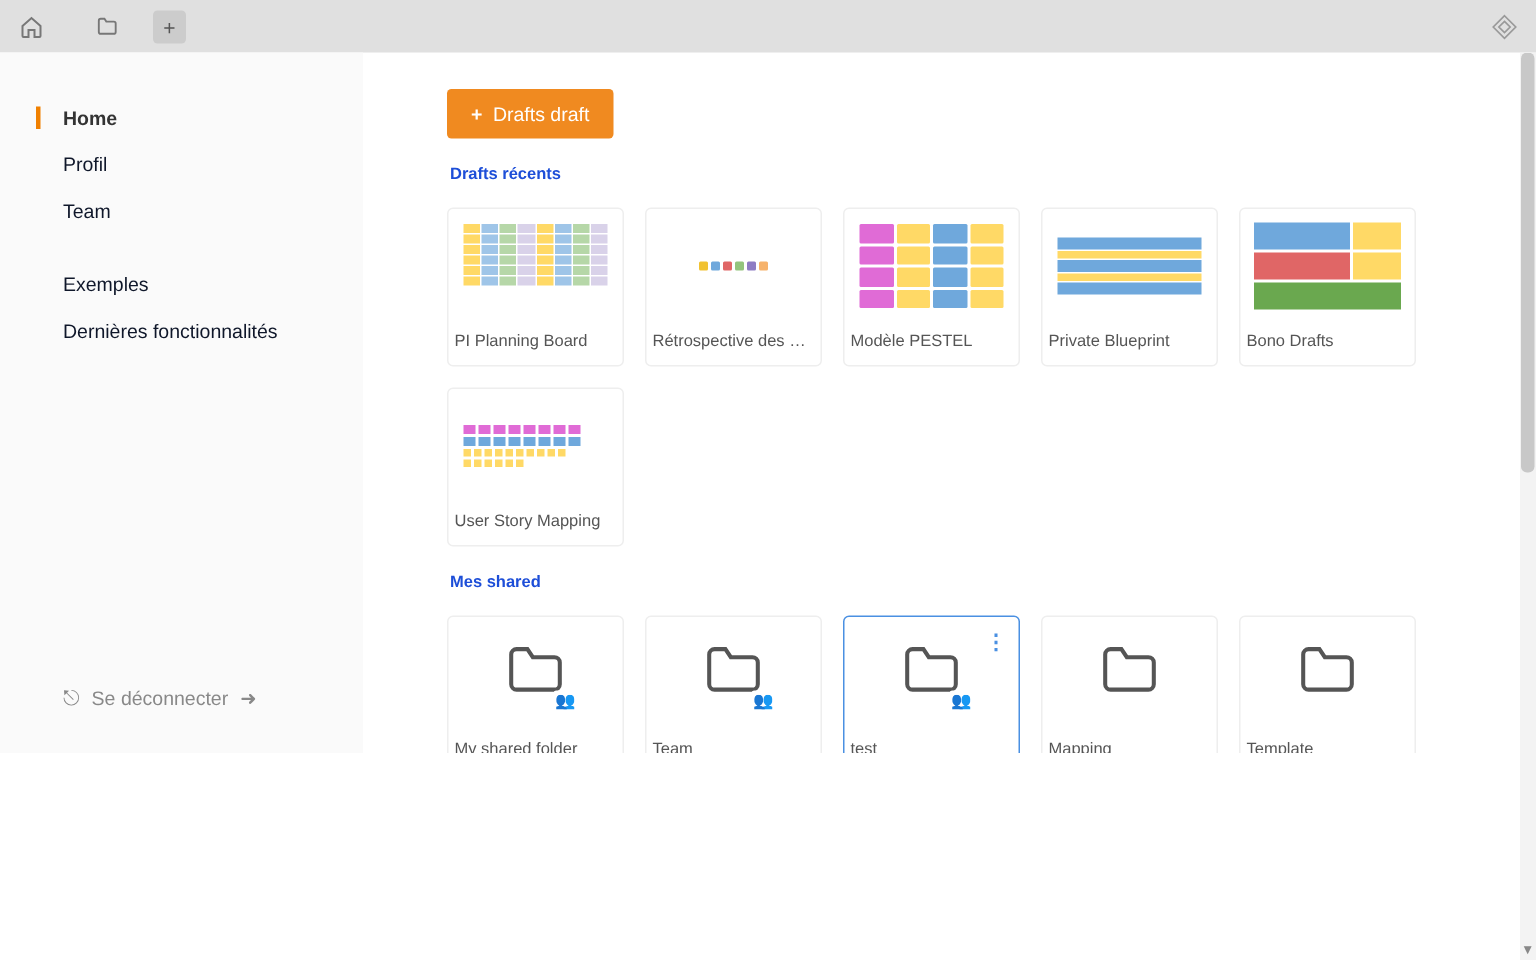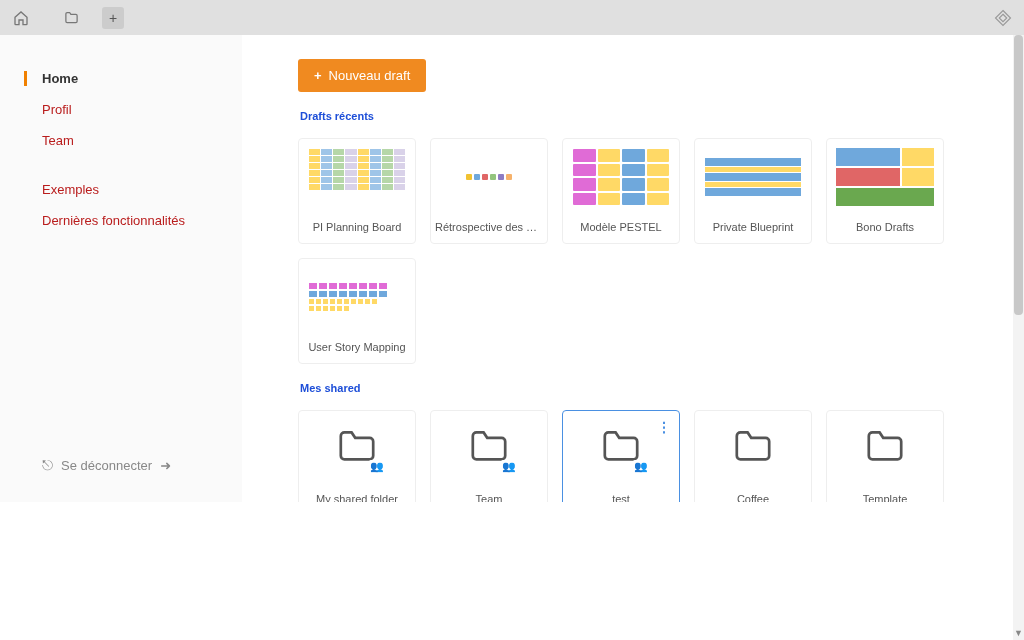--- a/index.html
+++ b/index.html
@@ -4,36 +4,36 @@
 <style>
 * { box-sizing: border-box; margin: 0; padding: 0; }
 body { font-family: Arial, sans-serif; background: #fff; width: 1024px; height: 640px; overflow: hidden; color: #333; }
 .topbar { height: 35px; background: #e0e0e0; display: flex; align-items: center; padding: 0 6px; }
 .topbar-ico { width: 30px; height: 30px; display: flex; align-items: center; justify-content: center; color: #777; cursor: pointer; }
 .topbar-ico.tab { margin-left: 20px; }
 .topbar-ico.plus { background: #ccc; border-radius: 3px; width: 22px; height: 22px; margin-left: 16px; font-size: 14px; color: #555; }
 .topbar-right { margin-left: auto; color: #999; }
 .container { display: flex; height: 467px; }
 .sidebar { width: 242px; background: #fafafa; display: flex; flex-direction: column; padding-top: 28px; }
-.side-item { padding: 8px 20px 8px 42px; font-size: 13px; color: #b91c1c; cursor: pointer; position: relative; }
+.side-item { padding: 8px 20px 8px 42px; font-size: 13px; color: #0f172a; cursor: pointer; position: relative; }
 .side-item.active { color: #333; font-weight: bold; }
 .side-item.active::before { content: ""; position: absolute; left: 24px; top: 8px; bottom: 8px; width: 3px; background: #f08000; }
 .side-sep { height: 18px; }
 .side-foot { margin-top: auto; padding: 14px 20px 28px 42px; display: flex; align-items: center; color: #888; font-size: 13px; cursor: pointer; }
 .side-foot .ico { margin-right: 8px; font-size: 14px; }
 .side-foot .ico2 { margin-left: 8px; font-size: 13px; }
 .main { flex: 1; overflow-y: auto; padding: 24px 32px 60px 56px; position: relative; }
 .new-btn { background: #f08a20; color: #fff; border: none; padding: 9px 16px; border-radius: 3px; font-size: 13px; cursor: pointer; display: inline-flex; align-items: center; }
 .new-btn .plus { margin-right: 7px; font-weight: bold; }
 .sect-title { font-size: 11px; font-weight: bold; color: #1d4ed8; margin: 18px 0 16px 2px; }
 .cards { display: flex; flex-wrap: wrap; gap: 14px; }
 .card { width: 118px; background: #fff; border: 1px solid #eee; border-radius: 4px; padding-bottom: 10px; cursor: pointer; position: relative; }
 .card.sel { border: 1.5px solid #4a90e2; }
 .thumb { height: 64px; margin: 6px; border-radius: 2px; display: flex; align-items: center; justify-content: center; overflow: hidden; }
-.card-title { font-size: 11px; color: #555; text-align: center; padding: 6px 4px 0; white-space: nowrap; overflow: hidden; text-overflow: ellipsis; }
+.card-title { font-size: 11px; color: #555; padding: 6px 4px 0; white-space: nowrap; overflow: hidden; text-overflow: ellipsis; }
 .folder-ico { font-size: 32px; color: #555; position: relative; }
 .share-badge { position: absolute; bottom: -2px; right: -6px; font-size: 11px; color: #666; background: #fff; border-radius: 2px; padding: 0 1px; }
 .menu-dots { position: absolute; top: 8px; right: 8px; color: #4a90e2; font-size: 14px; font-weight: bold; }
 .scroll-track { position: absolute; right: 0; top: 35px; bottom: 0; width: 11px; background: #f3f3f3; }
 .scroll-thumb { position: absolute; top: 0; width: 9px; left: 1px; height: 280px; background: #c8c8c8; border-radius: 4px; }
 .scroll-down { position: absolute; bottom: 2px; left: 0; right: 0; text-align: center; font-size: 9px; color: #888; }
 
 .t-pi { display: grid; grid-template-columns: repeat(8,1fr); grid-auto-rows: 6px; gap: 1px; padding: 4px; width: 100%; height: 100%; }
 .t-pi div { background: #ffd966; } .t-pi .b { background: #9fc5e8; } .t-pi .g { background: #b6d7a8; } .t-pi .p { background: #d9d2e9; }
 .t-retro { display: flex; gap: 2px; flex-wrap: wrap; padding: 18px; } .t-retro span { width: 6px; height: 6px; border-radius: 1px; }
@@ -82,21 +82,21 @@
     <div class="side-foot">
       <span class="ico">⎋</span>
       <span>Se déconnecter</span>
       <span class="ico2">➜</span>
     </div>
   </div>
 
   <div class="main">
     <button class="new-btn">
       <span class="plus">+</span>
-      <span>Nouveau draft</span>
+      <span>Drafts draft</span>
     </button>
 
     <div class="sect-title">Drafts récents</div>
     <div class="cards" id="recent-cards">
         <div class="card">
           <div class="thumb">
             <div class="t-pi">
               <div class=""></div>
               <div class="b"></div>
               <div class="g"></div>
@@ -284,21 +284,21 @@
               </svg><span class="share-badge">👥</span></div>
           </div>
           <div class="card-title">test</div>
         </div>
         <div class="card">
           <div class="thumb">
             <div class="folder-ico"><svg width="44" height="36" viewBox="0 0 24 20" fill="none" stroke="#555" stroke-width="1.5">
                 <path d="M3 5a2 2 0 0 1 2-2h4l2 3h8a2 2 0 0 1 2 2v8a2 2 0 0 1-2 2H5a2 2 0 0 1-2-2z"></path>
               </svg></div>
           </div>
-          <div class="card-title">Coffee</div>
+          <div class="card-title">Mapping</div>
         </div>
         <div class="card">
           <div class="thumb">
             <div class="folder-ico"><svg width="44" height="36" viewBox="0 0 24 20" fill="none" stroke="#555" stroke-width="1.5">
                 <path d="M3 5a2 2 0 0 1 2-2h4l2 3h8a2 2 0 0 1 2 2v8a2 2 0 0 1-2 2H5a2 2 0 0 1-2-2z"></path>
               </svg></div>
           </div>
           <div class="card-title">Template</div>
         </div>
         <div class="card">

